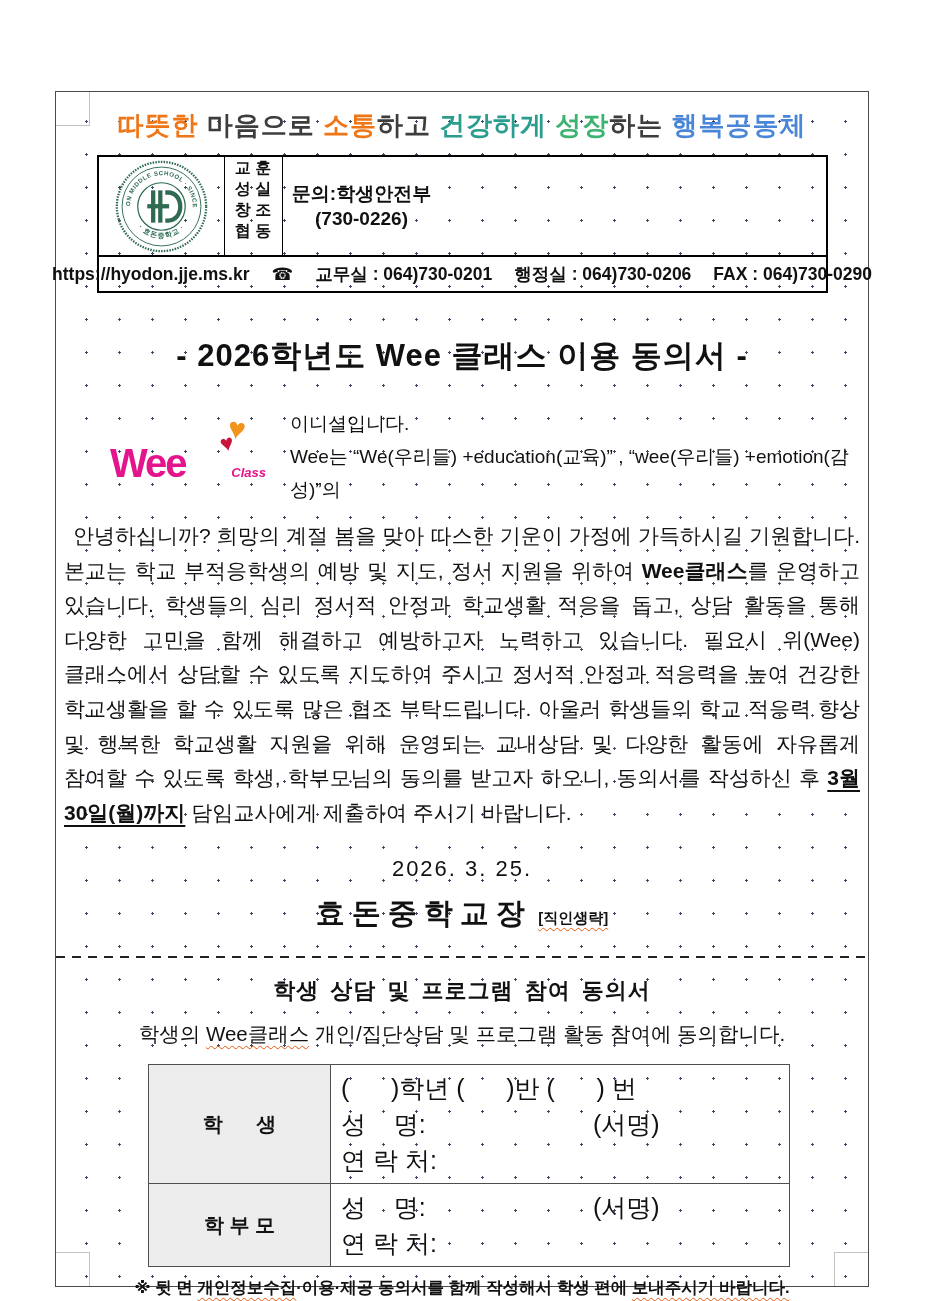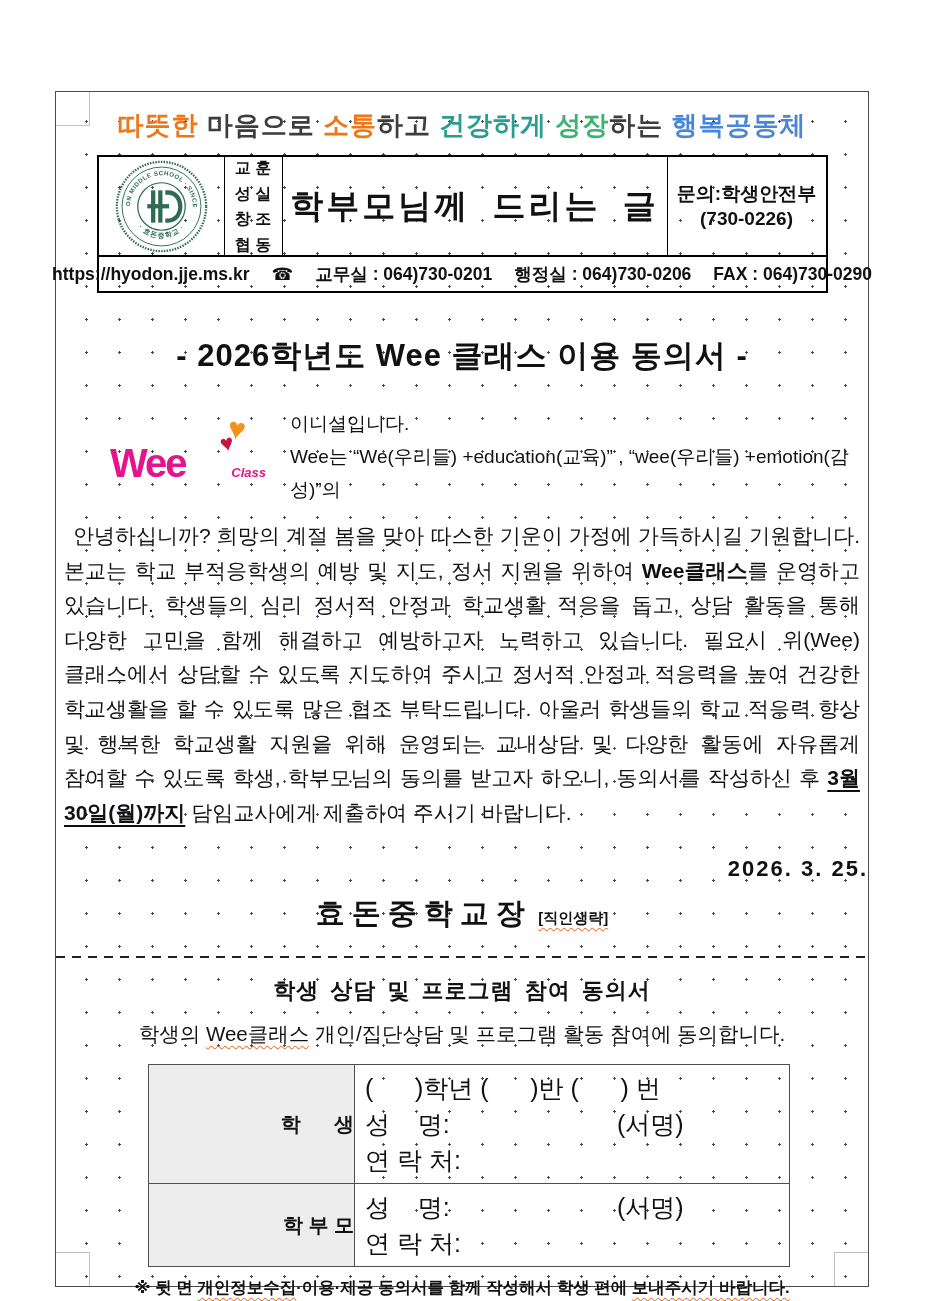--- a/index.html
+++ b/index.html
@@ -21,21 +21,21 @@
 
   
   .slogan { margin-top:16px; text-align:center; font-size:26px; font-weight:bold; letter-spacing:1px; }
   .c-orange { color:#ee7617; } .c-dark { color:#3d3d3d; } .c-teal { color:#2a9d8f; }
   .c-green { color:#3cb371; } .c-blue { color:#4a86d8; }
 
   
   .hdr { width:731px; margin:12px auto 0 auto; border:2.5px solid #000; background:transparent; }
   .hdr-top { display:flex; border-bottom:2px solid #000; height:100px; }
   .hdr-logo { width:126px; border-right:1.5px solid #000; display:flex; align-items:center; justify-content:center; }
-  .hdr-motto { width:58px; border-right:1.5px solid #000; display:flex; flex-direction:column; align-items:center; justify-content:space-between; font-weight:bold; font-size:16px; line-height:21px; white-space:pre; }
+  .hdr-motto { width:58px; border-right:1.5px solid #000; display:flex; flex-direction:column; align-items:center; justify-content:flex-start; font-weight:bold; font-size:16px; line-height:21px; white-space:pre; }
   .hdr-title { flex:1; border-right:1.5px solid #000; display:flex; align-items:center; justify-content:center; font-size:33px; font-weight:900; letter-spacing:3px; word-spacing:10px; }
   .hdr-dept { width:158px; display:flex; flex-direction:column; align-items:center; justify-content:center; font-weight:bold; font-size:19px; line-height:25px; }
   .hdr-site { height:34px; display:flex; align-items:center; justify-content:center; font-size:17.5px; font-weight:600; gap:22px; white-space:nowrap; }
 
   
   .doc-title { margin-top:42px; text-align:center; font-size:31px; font-weight:900; letter-spacing:1px; }
 
   
   .wee-row { display:flex; align-items:center; margin:30px 14px 0 54px; gap:30px; }
   .wee-logo { position:relative; width:150px; height:62px; flex:0 0 auto; }
@@ -44,37 +44,37 @@
   .heart-orange { right:14px; top:-12px; font-size:30px; color:#f0941c; transform:rotate(9deg); }
   .heart-red { right:26px; top:6px; font-size:23px; color:#c9143c; transform:rotate(-12deg); }
   .wee-class { position:absolute; right:-6px; bottom:8px; font-size:13px; font-weight:bold; font-style:italic; color:#e3148c; }
   .wee-desc { font-size:19px; line-height:33px; }
 
   
   .body-par { margin:13px 8px 0 8px; font-size:21px; line-height:34.6px; text-align:justify; text-indent:9px; word-break:keep-all; }
   .b { font-weight:bold; }
   .u-bold { font-weight:bold; text-decoration:underline; text-underline-offset:5px; text-decoration-thickness:1.5px; }
 
-  .date-line { margin-top:26px; text-align:right; font-size:22px; font-weight:700; letter-spacing:2px; }
+  .date-line { margin-top:26px; text-align:center; font-size:22px; font-weight:400; letter-spacing:2px; }
   .sig-line { margin-top:12px; text-align:center; }
   .principal { font-size:29px; font-weight:900; letter-spacing:7px; }
   .stamp { font-size:15px; font-weight:bold; margin-left:2px; }
 
   .sq { text-decoration:underline; text-decoration-style:wavy; text-decoration-color:#e8590c; text-decoration-thickness:1px; text-underline-offset:4px; }
 
   .dashes { margin-top:22px; height:2px;
     background-image:repeating-linear-gradient(90deg,#222 0 9px,transparent 9px 16px); }
 
   
   .sec-title { margin-top:18px; text-align:center; font-size:22px; font-weight:900; letter-spacing:1px; word-spacing:4px; }
   .sec-sub { margin-top:14px; text-align:center; font-size:20.5px; }
 
   .ctable { width:642px; margin:16px 0 0 92px; border-collapse:collapse; }
   .ctable td { border:1.2px solid #4f4f4f; vertical-align:middle; }
-  .ctable .lbl { width:206px; background:#ededed; text-align:right; font-weight:bold; font-size:20px; white-space:pre; }
+  .ctable .lbl { width:182px; background:#ededed; text-align:center; font-weight:bold; font-size:20px; white-space:pre; }
   .ctable .fields { padding:5px 10px; }
   .fline { font-size:25px; line-height:36px; white-space:pre; display:flex; }
   .fline .nm { width:252px; }
 
   .note { margin-top:10px; text-align:center; font-size:16.5px; font-weight:bold; }
 </style>
 </head>
 <body>
 
 <div class="canvas">
@@ -109,21 +109,20 @@
               <path d="M54,33 h3 c9,0 15,7.5 15,17 c0,9.5 -6,17 -15,17 h-3 v-4.5 h3 c6.5,0 10.5,-5.5 10.5,-12.5 c0,-7 -4,-12.5 -10.5,-12.5 h-3 z"></path>
             </g>
           </svg>
         </div>
         <div class="hdr-motto">
           <span>교 훈</span>
           <span>성 실</span>
           <span>창 조</span>
           <span>협 동</span>
         </div>
-        <div class="hdr-title">학부모님께 드리는 글</div>
         <div class="hdr-dept">
           <span>문의:학생안전부</span>
           <span>(730-0226)</span>
         </div>
       </div>
       <div class="hdr-site">
         <span>https://hyodon.jje.ms.kr</span>
         <span>☎</span>
         <span>교무실 : 064)730-0201</span>
         <span>행정실 : 064)730-0206</span>

